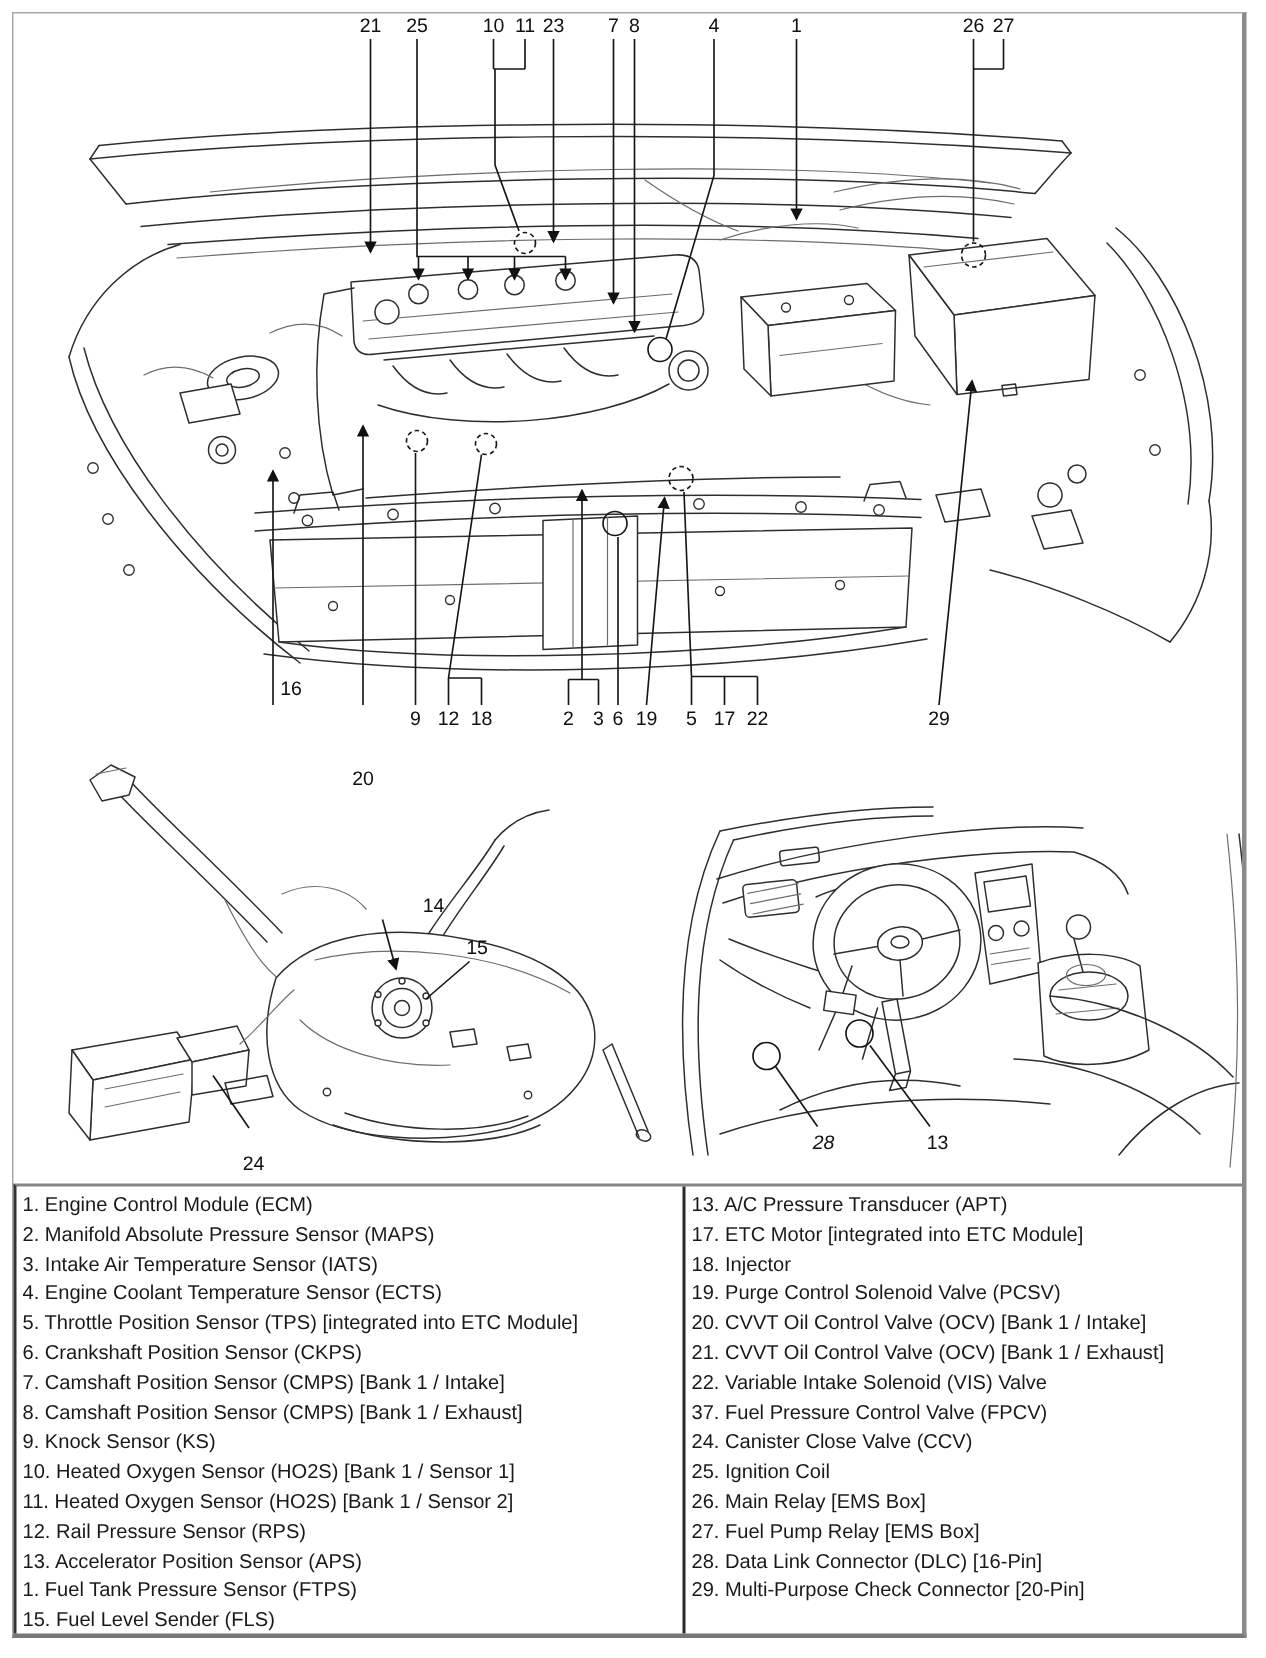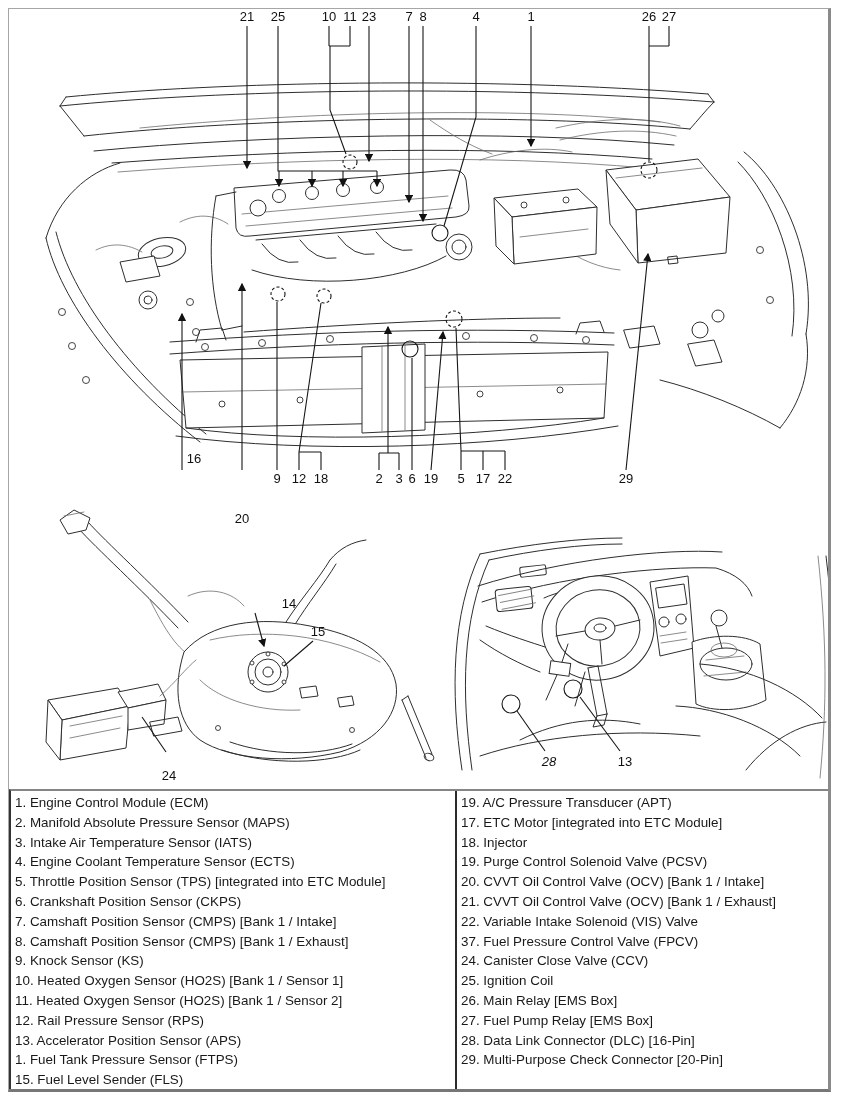--- a/index.html
+++ b/index.html
@@ -385,21 +385,21 @@
         <div class="lrow">8. Camshaft Position Sensor (CMPS) [Bank 1 / Exhaust]</div>
         <div class="lrow">9. Knock Sensor (KS)</div>
         <div class="lrow">10. Heated Oxygen Sensor (HO2S) [Bank 1 / Sensor 1]</div>
         <div class="lrow">11. Heated Oxygen Sensor (HO2S) [Bank 1 / Sensor 2]</div>
         <div class="lrow">12. Rail Pressure Sensor (RPS)</div>
         <div class="lrow">13. Accelerator Position Sensor (APS)</div>
         <div class="lrow">1. Fuel Tank Pressure Sensor (FTPS)</div>
         <div class="lrow">15. Fuel Level Sender (FLS)</div>
       </div>
       <div class="lcol right">
-        <div class="lrow">19. A/C Pressure Transducer (APT)</div>
+        <div class="lrow">13. A/C Pressure Transducer (APT)</div>
         <div class="lrow">17. ETC Motor [integrated into ETC Module]</div>
         <div class="lrow">18. Injector</div>
         <div class="lrow">19. Purge Control Solenoid Valve (PCSV)</div>
         <div class="lrow">20. CVVT Oil Control Valve (OCV) [Bank 1 / Intake]</div>
         <div class="lrow">21. CVVT Oil Control Valve (OCV) [Bank 1 / Exhaust]</div>
         <div class="lrow">22. Variable Intake Solenoid (VIS) Valve</div>
         <div class="lrow">37. Fuel Pressure Control Valve (FPCV)</div>
         <div class="lrow">24. Canister Close Valve (CCV)</div>
         <div class="lrow">25. Ignition Coil</div>
         <div class="lrow">26. Main Relay [EMS Box]</div>

